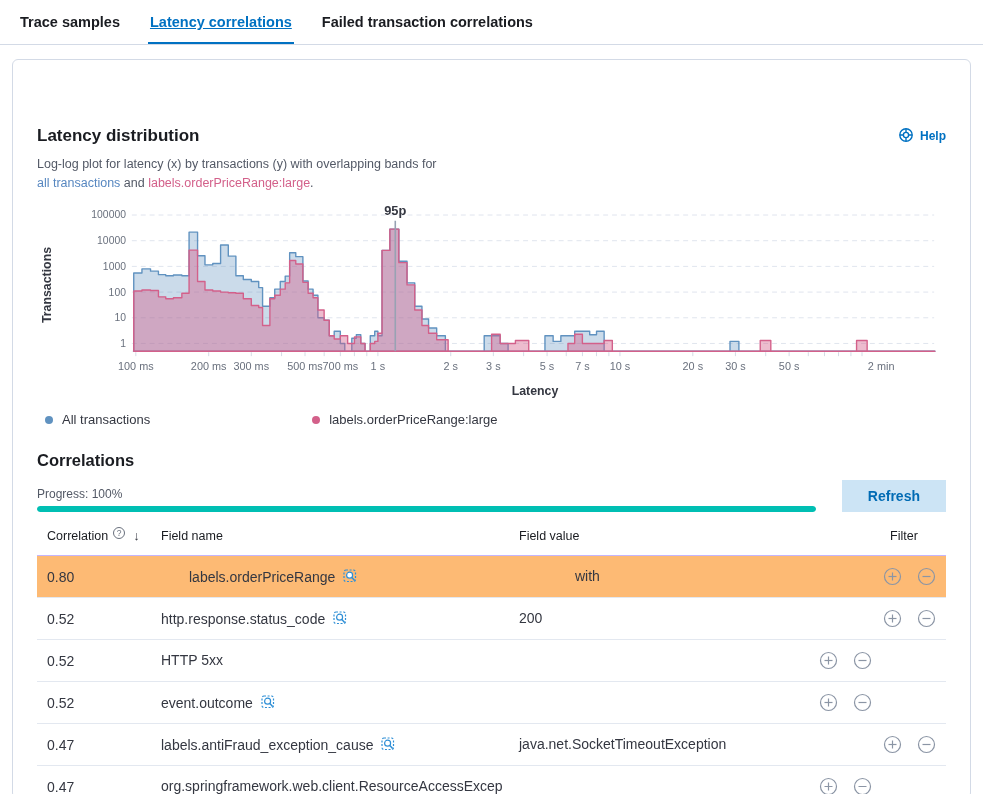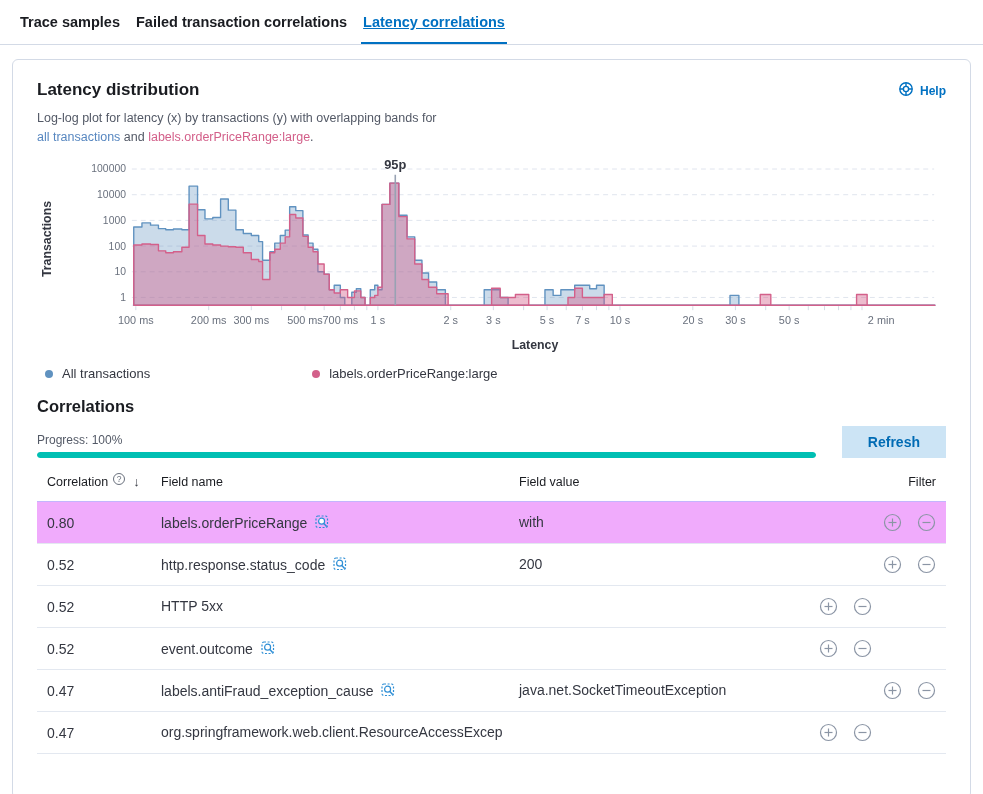--- a/index.html
+++ b/index.html
@@ -1,81 +1,81 @@
 <!DOCTYPE html>
 <html><head>
 <meta charset="utf-8">
 <style>
   * { margin:0; padding:0; box-sizing:border-box; }
   html,body { width:983px; height:794px; overflow:hidden; background:#fff;
     font-family:"Liberation Sans", sans-serif; color:#343741; }
 
   
-  .tabs { display:flex; gap:12px; padding:10px 18px 0 18px; border-bottom:1px solid #D3DAE6; }
+  .tabs { display:flex; gap:26px; padding:10px 18px 0 18px; border-bottom:1px solid #D3DAE6; }
   .tab { font-size:14.5px; font-weight:700; color:#1A1C21; padding:4px 2px 12px 2px;
     border-bottom:2.5px solid transparent; cursor:pointer; }
   .tab.active { color:#0071C2; text-decoration:underline; border-bottom-color:#0071C2; }
 
   
   .panel { margin:14px 12px 0 12px; border:1px solid #D3DAE6; border-radius:6px;
     padding:20px 24px; height:740px; overflow:hidden; }
-  .panel-head { display:flex; justify-content:space-between; align-items:flex-end; }
+  .panel-head { display:flex; justify-content:space-between; align-items:center;margin-top:46px; }
   .panel-title { font-size:17px; font-weight:700; color:#1A1C21; }
   .help-link { display:flex; align-items:center; gap:6px; color:#0071C2; font-size:12px;
     font-weight:600; cursor:pointer; }
   .subtitle { margin-top:9px; font-size:12.5px; line-height:1.5; color:#535966; max-width:640px; }
   .link-all { color:#5787C0; cursor:pointer; }
   .link-large { color:#D3608A; cursor:pointer; }
 
   
   .chart-wrap { margin-top:10px; }
   .chart-wrap svg { display:block; width:100%; height:auto; }
 
   
   .legend { display:flex; align-items:center; margin:10px 0 0 8px; }
   .legend-item { display:flex; align-items:center; gap:9px; margin-right:162px; font-size:13px; }
   .legend-dot { width:8px; height:8px; border-radius:50%; }
 
   
-  .corr-heading { margin-top:16px; font-size:16.5px; font-weight:700; color:#1A1C21; }
+  .corr-heading { margin-top:24px; font-size:16.5px; font-weight:700; color:#1A1C21; }
   .progress-row { display:flex; align-items:flex-end; margin-top:10px; }
   .progress-col { flex:1; margin-right:26px; }
   .progress-label { font-size:12px; color:#535966; margin-bottom:5px; }
   .progress-track { height:6px; border-radius:3px; background:#EEF1F6; overflow:hidden; }
   .progress-fill { height:100%; border-radius:3px; }
   .refresh-btn { background:#CCE4F5; color:#006BB4; font-family:inherit; font-size:14px;
     font-weight:700; border:none; border-radius:0; padding:8px 26px; cursor:pointer; }
 
   
   .table { margin-top:16px; }
   .t-head, .t-row { display:grid; grid-template-columns:114px 358px 1fr 64px;
     align-items:center; padding:0 10px 0 10px; }
   .t-head { font-size:12.5px; font-weight:400; color:#1A1C21; padding-bottom:12px;
     border-bottom:1px solid #c4b5fd; }
   .th-corr { display:flex; align-items:center; gap:3px; cursor:pointer; }
   .sort-arrow { font-size:13px; margin-left:5px; color:#343741; }
-  .th-filter { text-align:right; }
+  .th-filter { text-align:center; }
   .t-row { min-height:42px; border-bottom:1px solid #E3E8F0; font-size:14px; }
-  .t-row.highlighted { background:#f0abfc; }
+  .t-row.highlighted { background:#fdba74;gap:28px; }
   .cell-field { display:flex; align-items:center; gap:8px; }
   .cell-value { word-break:break-all; line-height:1.55; padding:7px 14px 7px 0; }
   .cell-filter { display:flex; justify-content:flex-end; align-items:center; gap:15px; }
   .icon-btn { background:none; border:none; padding:0; cursor:pointer; line-height:0; }
   .inspect-btn { background:none; border:none; padding:0; cursor:pointer; line-height:0; }
   .info-icon { display:inline-flex; width:12px; height:12px; border:1px solid #69707D;
     border-radius:50%; color:#69707D; font-size:8.5px; align-items:center;
     justify-content:center; margin-left:2px; transform:translateY(-3px); }
 </style>
 </head>
 <body>
 
 <nav class="tabs">
   <div class="tab">Trace samples</div>
+  <div class="tab active">Latency correlations</div>
   <div class="tab">Failed transaction correlations</div>
-  <div class="tab active">Latency correlations</div>
 </nav>
 
 <section class="panel">
 
   <div class="panel-head">
     <h2 class="panel-title">Latency distribution</h2>
     <div class="help-link">
       <span>
         <svg width="16" height="16" viewBox="0 0 16 16" fill="none" stroke="#0071C2" stroke-width="1.4">
           <circle cx="8" cy="8" r="6.2"></circle>

